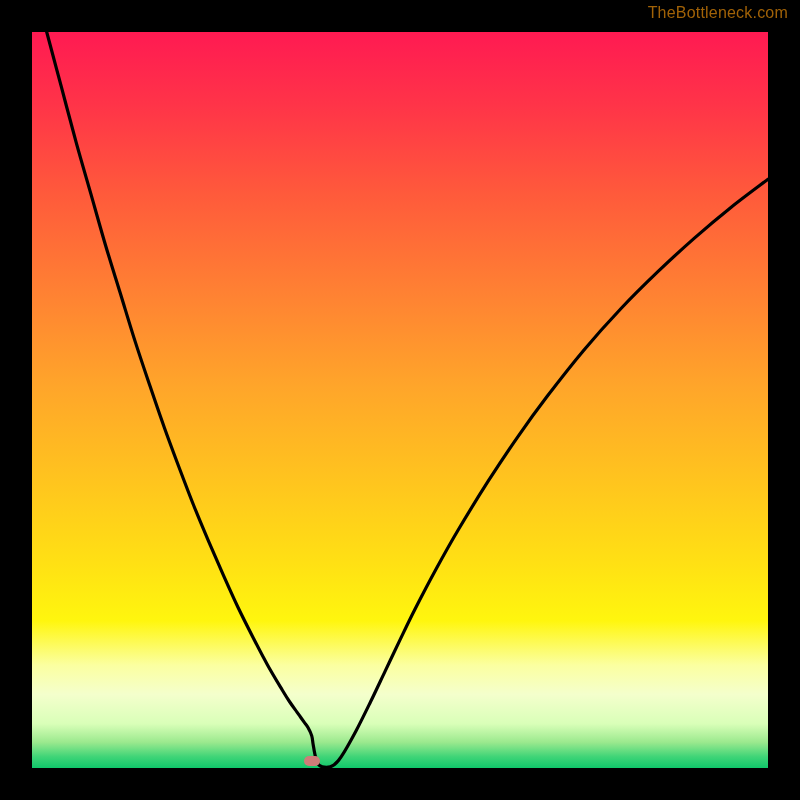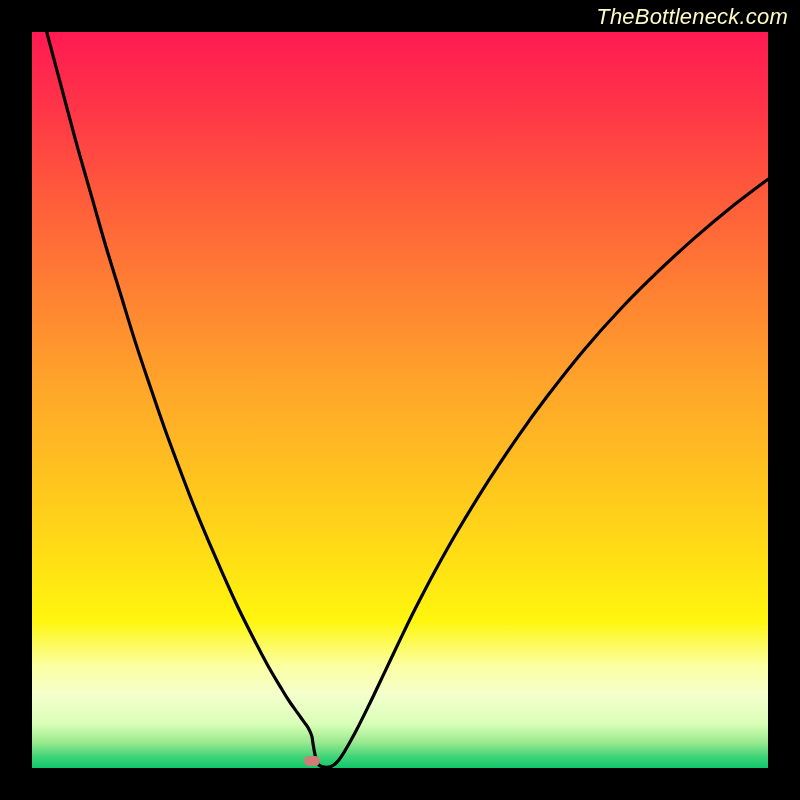--- a/index.html
+++ b/index.html
@@ -45,26 +45,25 @@
     position: absolute;
     width: 16px;
     height: 10px;
     border-radius: 5px;
     transform: translate(-50%, -50%);
   }
   .watermark {
     position: absolute;
     top: 4px;
     right: 12px;
-    font-size: 22px;
+    font-size: 16px;
     font-weight: 500;
     letter-spacing: 0.2px;
-    color: #fef9c3;
+    color: #a16207;
     user-select: none;
-    font-style: italic;
   }
 </style>
 </head>
 <body>
 
 <div class="frame">
   <div class="plot">
     <svg class="plot-bg" viewBox="0 0 736 736" preserveAspectRatio="none">
       <defs>
         <linearGradient id="bg-grad" x1="0" y1="0" x2="0" y2="1">

